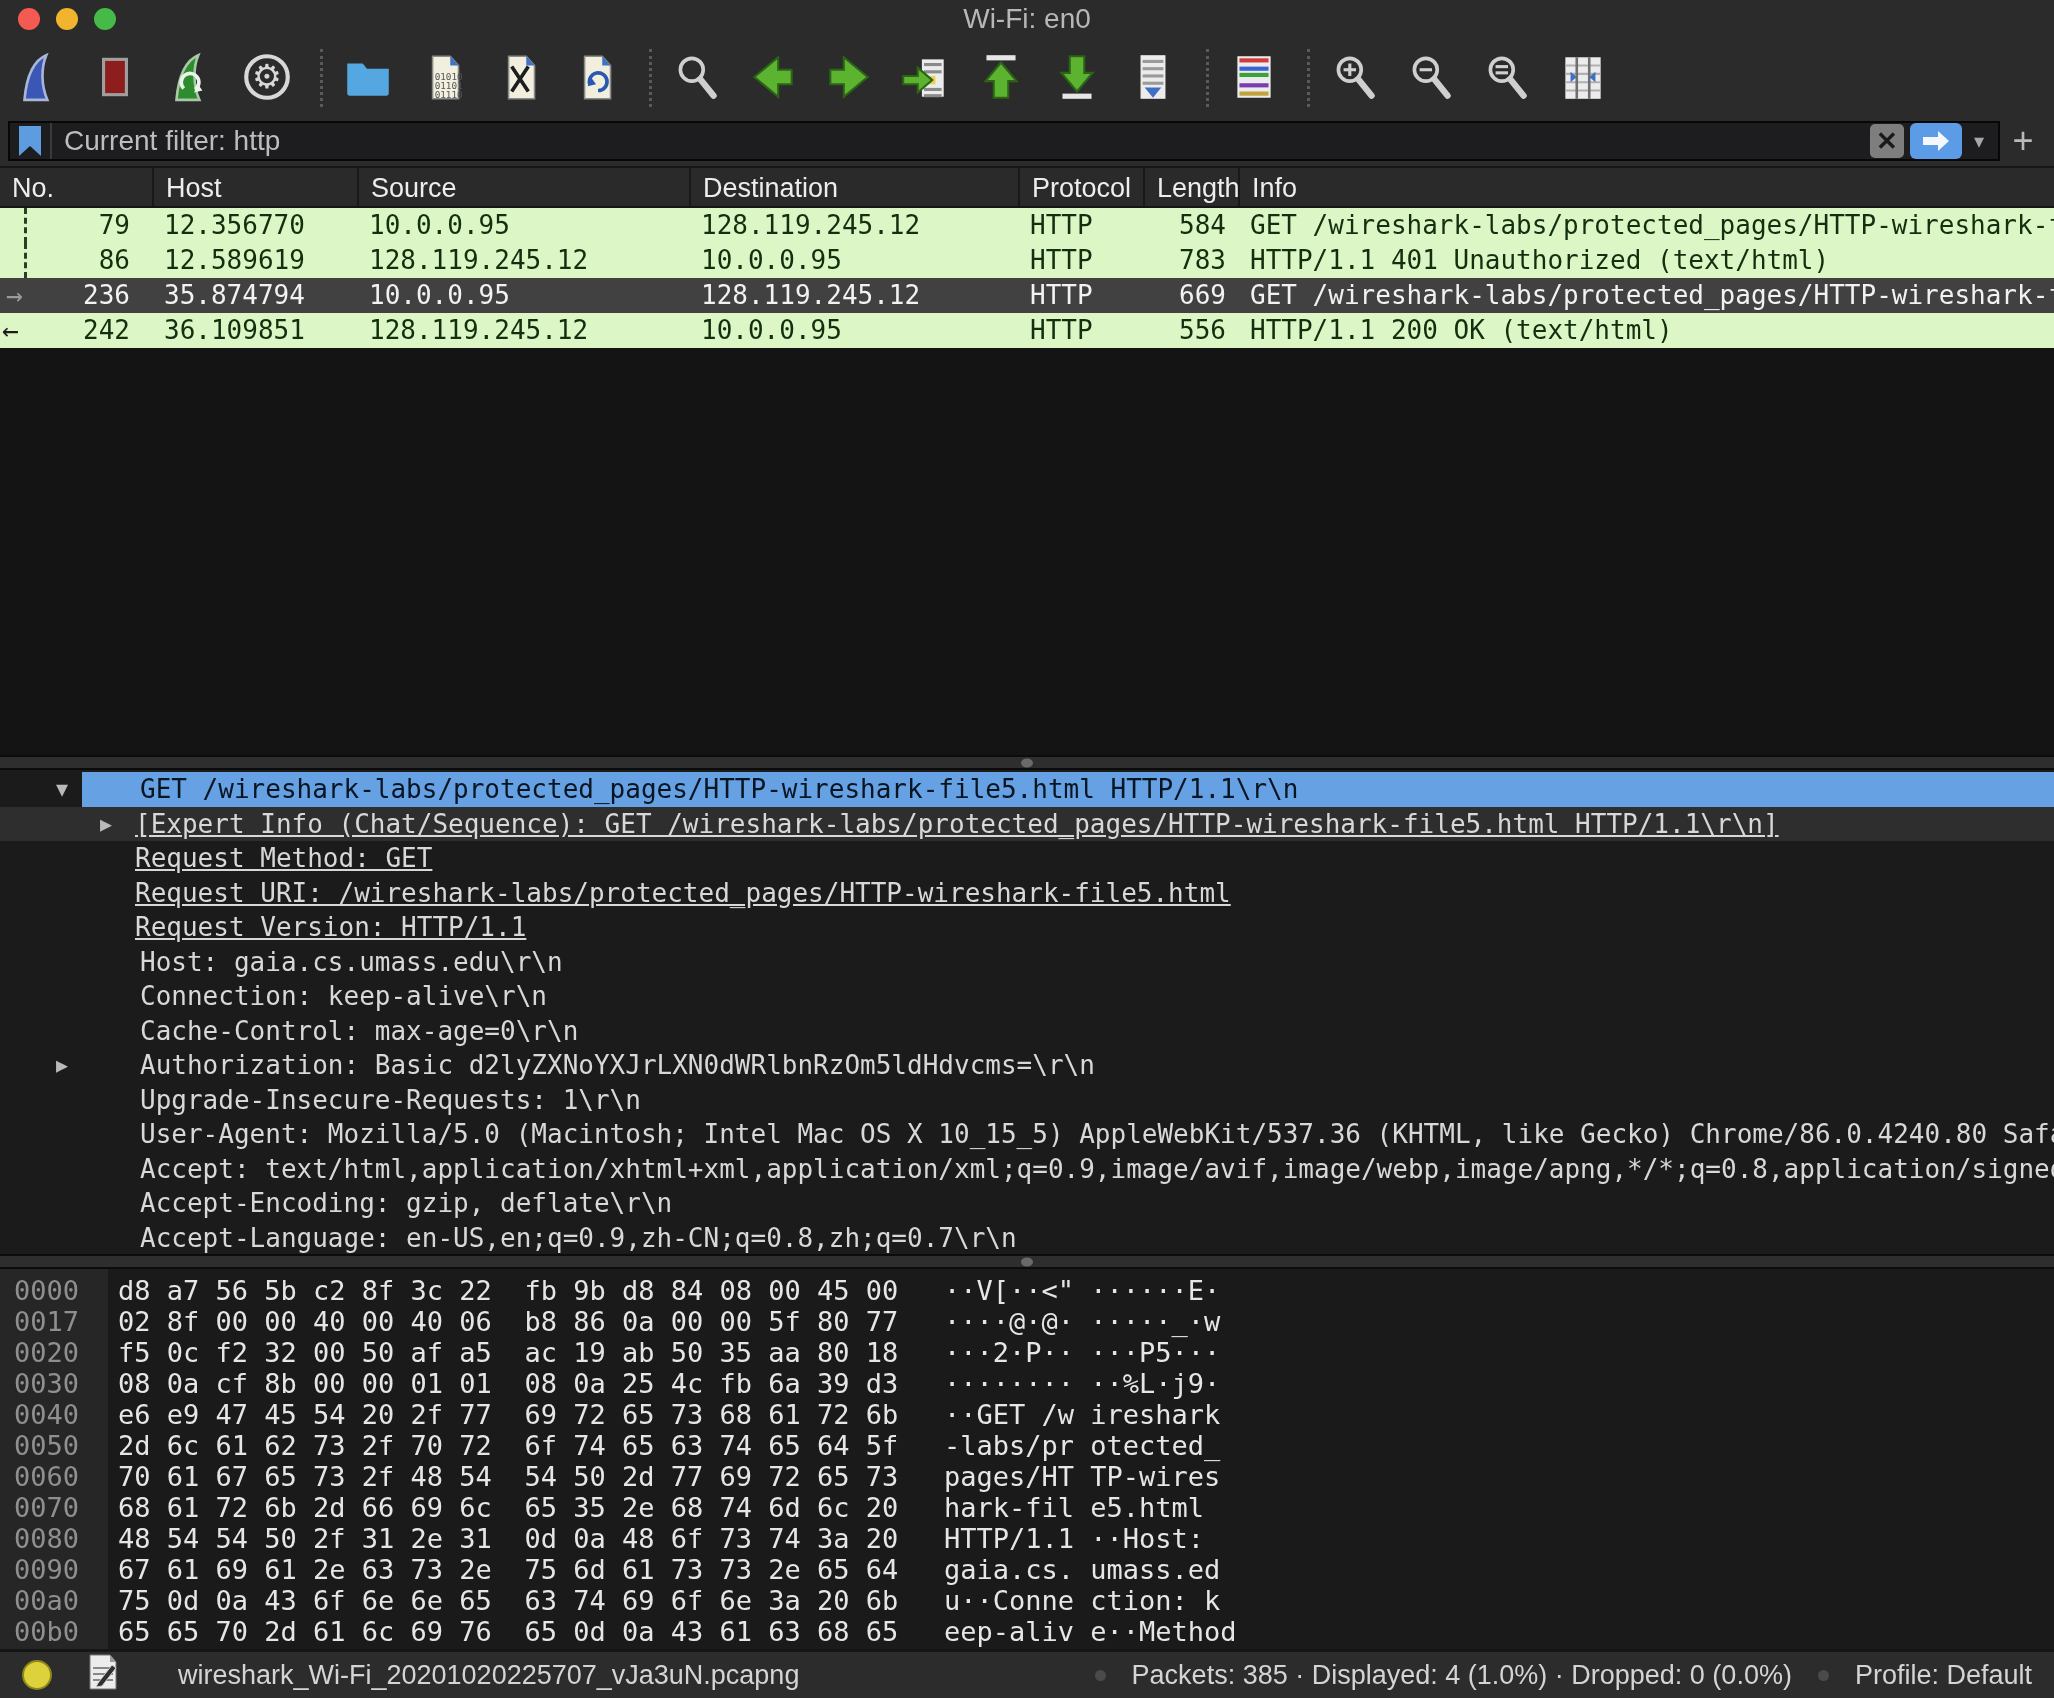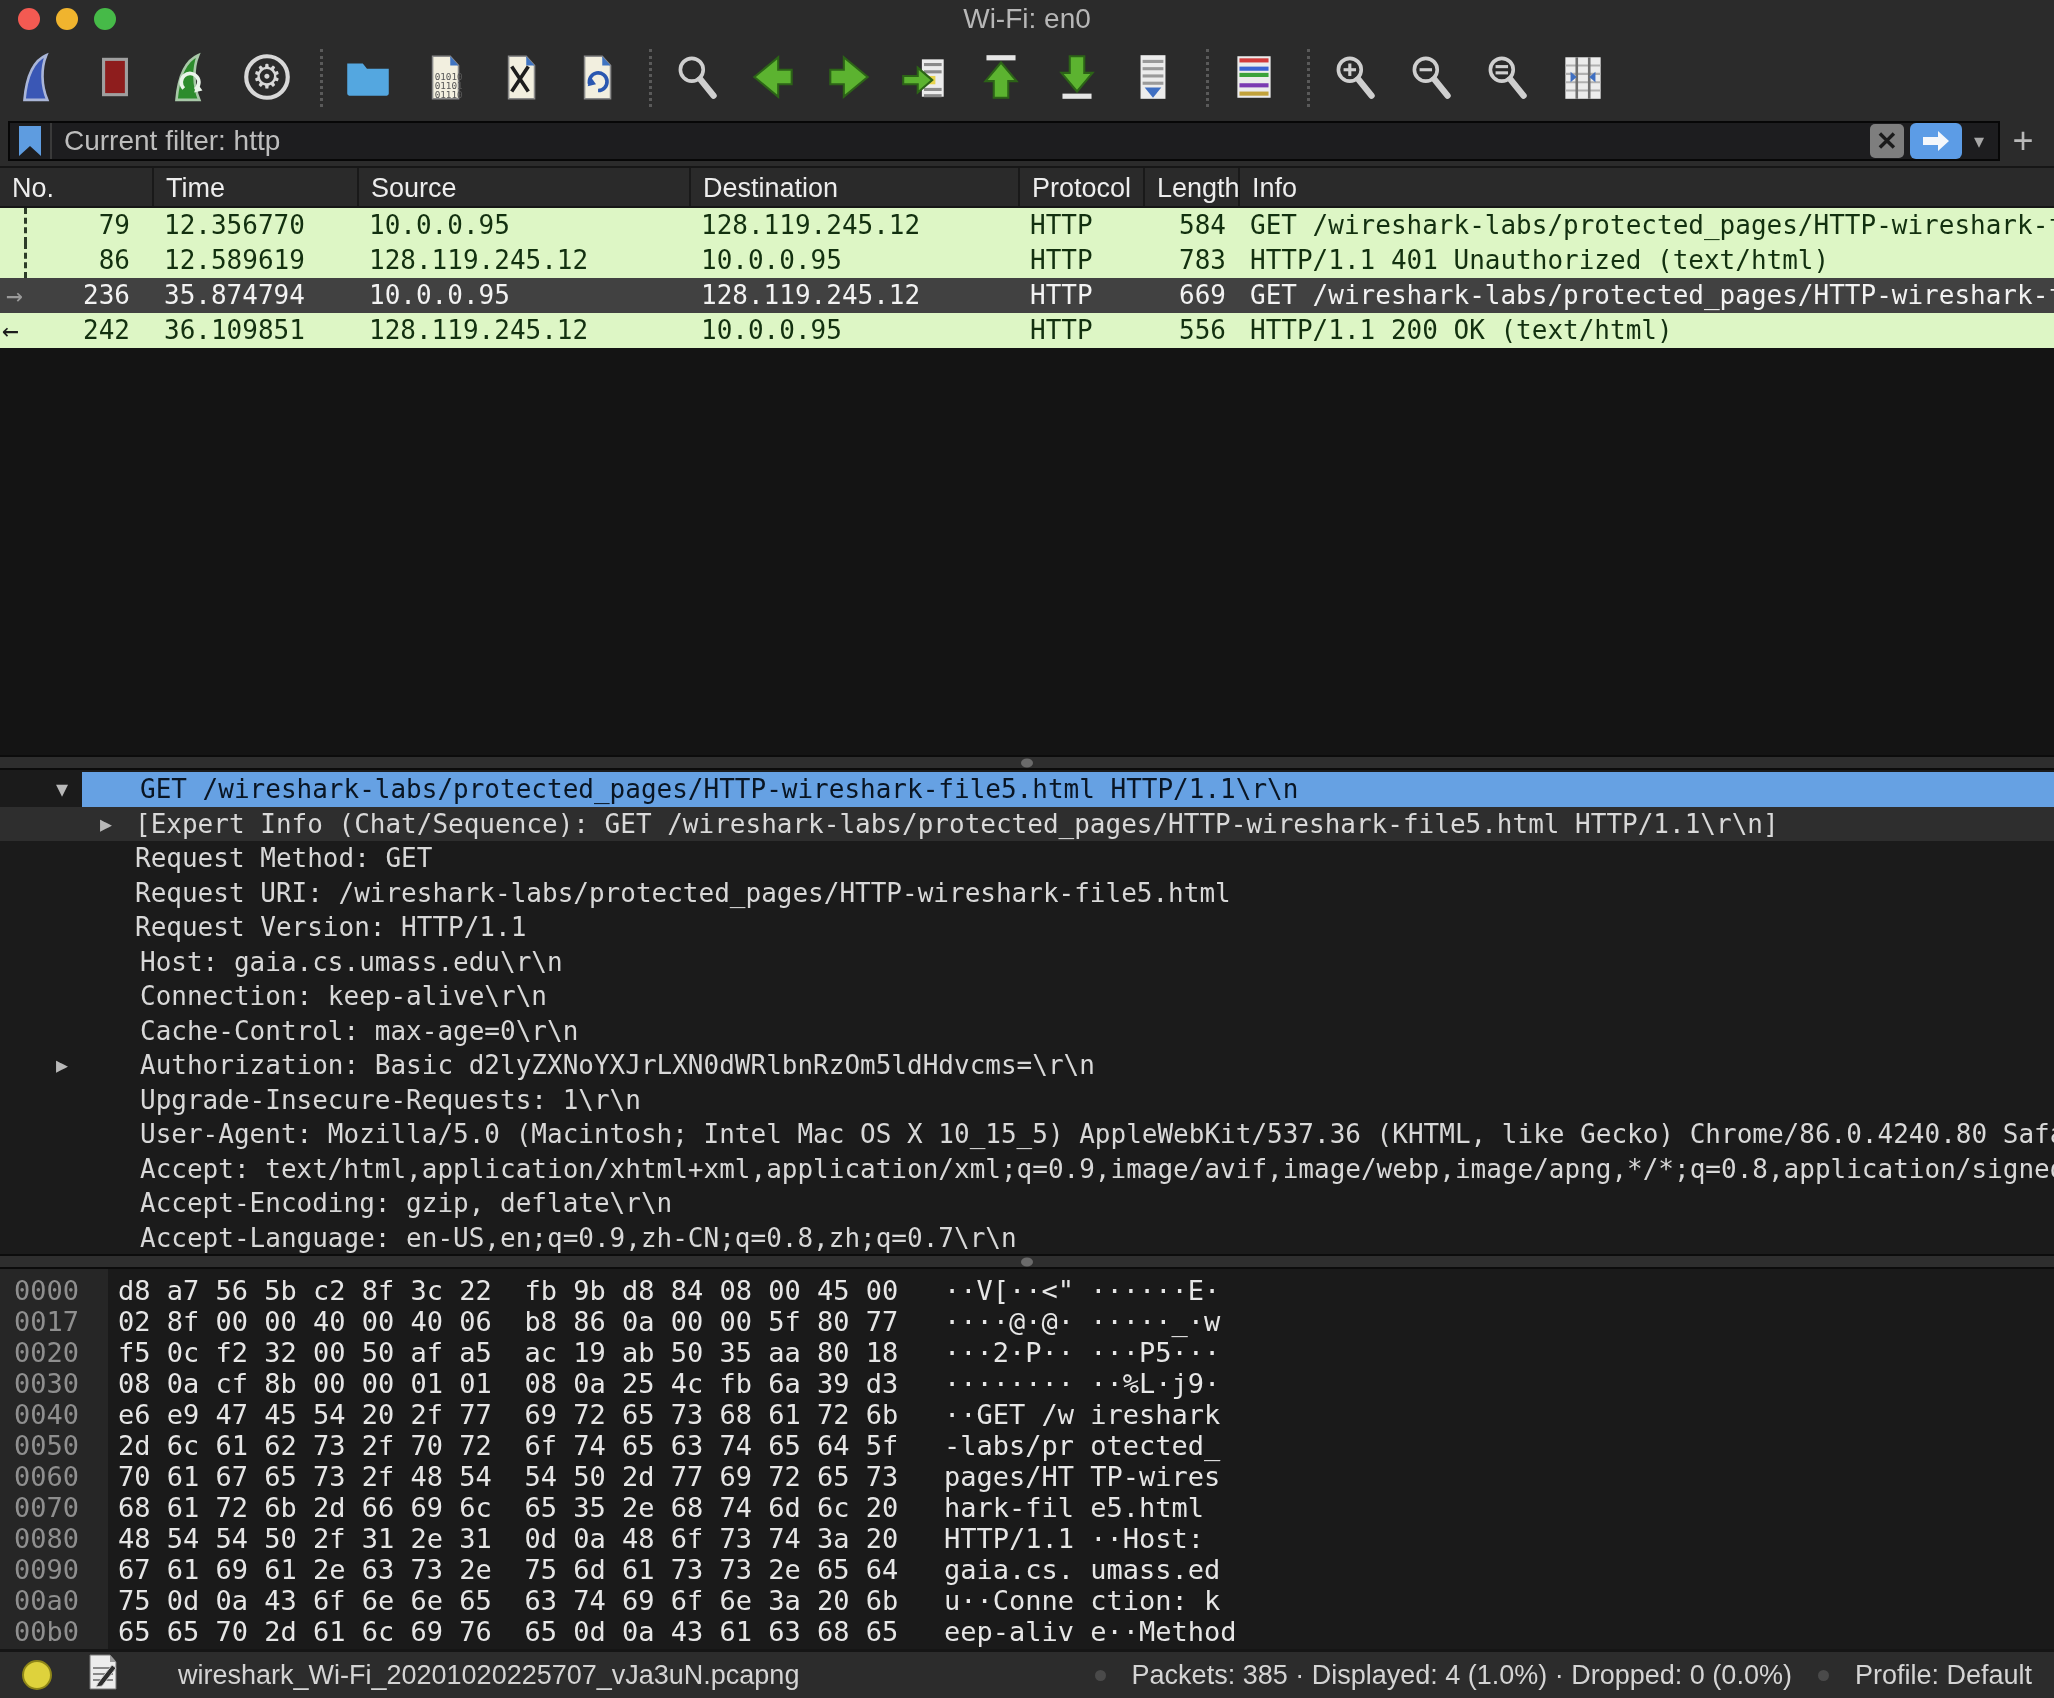--- a/index.html
+++ b/index.html
@@ -63,21 +63,21 @@
   .splitter .grip { position:absolute; left:50%; top:50%; transform:translate(-50%,-50%);
                     width:12px; height:9px; border-radius:50%; background:#6a6a6a; }
 
   
   .details { height:484px; background:#1b1b1b; overflow:hidden; flex:0 0 auto; padding-top:2px; }
   .drow { position:relative; height:34.5px; line-height:34.5px; font-family:"DejaVu Sans Mono", monospace;
           font-size:26px; color:#d8d8d8; white-space:nowrap; overflow:hidden; }
   .drow .dtext { position:relative; z-index:2;margin-left:43px; }
   .drow .darrow { position:absolute; z-index:2; font-size:20px; color:#b9b9b9; top:0; }
   .drow.lvl1 .dtext { padding-left:97px; display:block; }
-  .drow.lvl2 .dtext { padding-left:92px; display:block; }
+  .drow.lvl2 .dtext { padding-left:92px; display:block;text-decoration:underline; }
   .drow.lvl1 .darrow { left:56px; }
   .drow.lvl2 .darrow { left:100px; }
   .drow.sel .dtext { color:#091523; }
   .drow.sel::before { content:""; position:absolute; left:82px; right:0; top:0; bottom:0; background:#66a1e3; }
   .drow.expert { background:#2e2e2e; }
 
   
   .hexpane { height:380px; background:#1a1a1a; position:relative; padding-top:6px; flex:0 0 auto; }
   .hexpane::before { content:""; position:absolute; left:0; top:0; bottom:0; width:108px; background:#262626; }
   .hrow { height:31px; line-height:31px; font-family:"DejaVu Sans Mono", monospace; font-size:27px;
@@ -288,21 +288,21 @@
             <path d="M2 7 h15 V1 l11 10 -11 10 v-6 H2 Z" fill="#f4f7fb"></path>
           </svg>
       </span>
       <span class="caret-btn">▾</span>
     </div>
     <span class="plus-btn">+</span>
   </div>
 
   <div class="pheader" id="pheader">
       <div class="ph-cell">No.</div>
-      <div class="ph-cell">Time</div>
+      <div class="ph-cell">Host</div>
       <div class="ph-cell">Source</div>
       <div class="ph-cell">Destination</div>
       <div class="ph-cell">Protocol</div>
       <div class="ph-cell">Length</div>
       <div class="ph-cell">Info</div>
     </div>
 
   <div class="plist" id="plist">
       <div class="prow">
         <div class="pc pc-no">79<span class="marker dash"></span></div>

